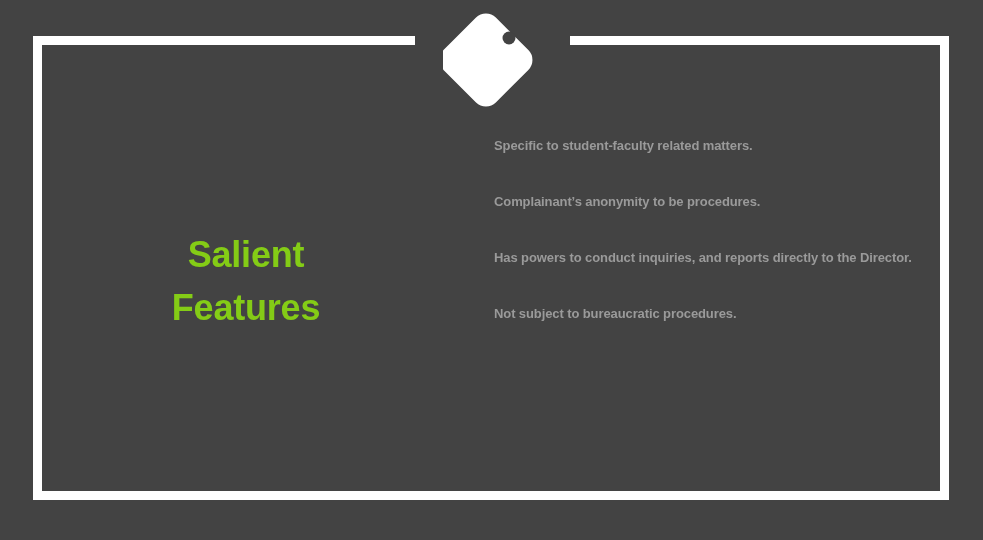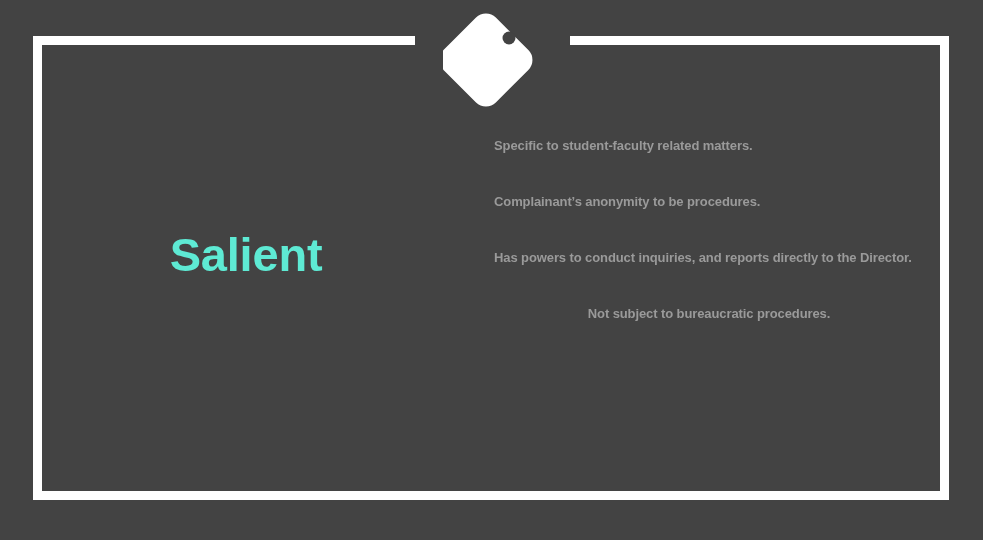--- a/index.html
+++ b/index.html
@@ -73,22 +73,22 @@
 
   
   .title-block {
     position: absolute;
     left: 60px;
     top: 228px;
     width: 372px;
     text-align: center;
   }
   .title-line {
-    color: #5eead4;
-    font-size: 47px;
+    color: #84cc16;
+    font-size: 36px;
     font-weight: bold;
     line-height: 53px;
     letter-spacing: -0.2px;
   }
 
   
   .bullets {
     position: absolute;
     left: 494px;
     top: 132px;
@@ -97,21 +97,20 @@
   .bullet {
     color: #9a9a9a;
     font-size: 13px;
     font-weight: bold;
     line-height: 28px;
     margin-bottom: 28px;
     letter-spacing: -0.1px;
   }
   .bullet:last-child {
     margin-bottom: 16px;
-    text-align: center;
   }
 </style>
 </head>
 <body>
 
 <div class="slide">
 
   <div class="frame-top-left"></div>
   <div class="frame-top-right"></div>
   <div class="frame-left"></div>
@@ -120,20 +119,21 @@
 
   <svg class="tag-icon" viewBox="0 0 100 100">
     <g transform="rotate(45 50 50)">
       <path d="M22 18 h46 a14 14 0 0 1 14 14 v46 a14 14 0 0 1 -14 14 h-46 a14 14 0 0 1 -14 -14 v-46 a14 14 0 0 1 14 -14 z" fill="#ffffff"></path>
     </g>
     <circle cx="66" cy="28" r="6.5" fill="#434343"></circle>
   </svg>
 
   <div class="title-block">
     <div class="title-line">Salient</div>
+    <div class="title-line">Features</div>
   </div>
 
   <div class="bullets">
     <div class="bullet">Specific to student-faculty related matters.</div>
     <div class="bullet">Complainant’s anonymity to be procedures.</div>
     <div class="bullet">Has powers to conduct inquiries, and reports directly to the Director.</div>
     <div class="bullet">Not subject to bureaucratic procedures.</div>
   </div>
 
 </div>

